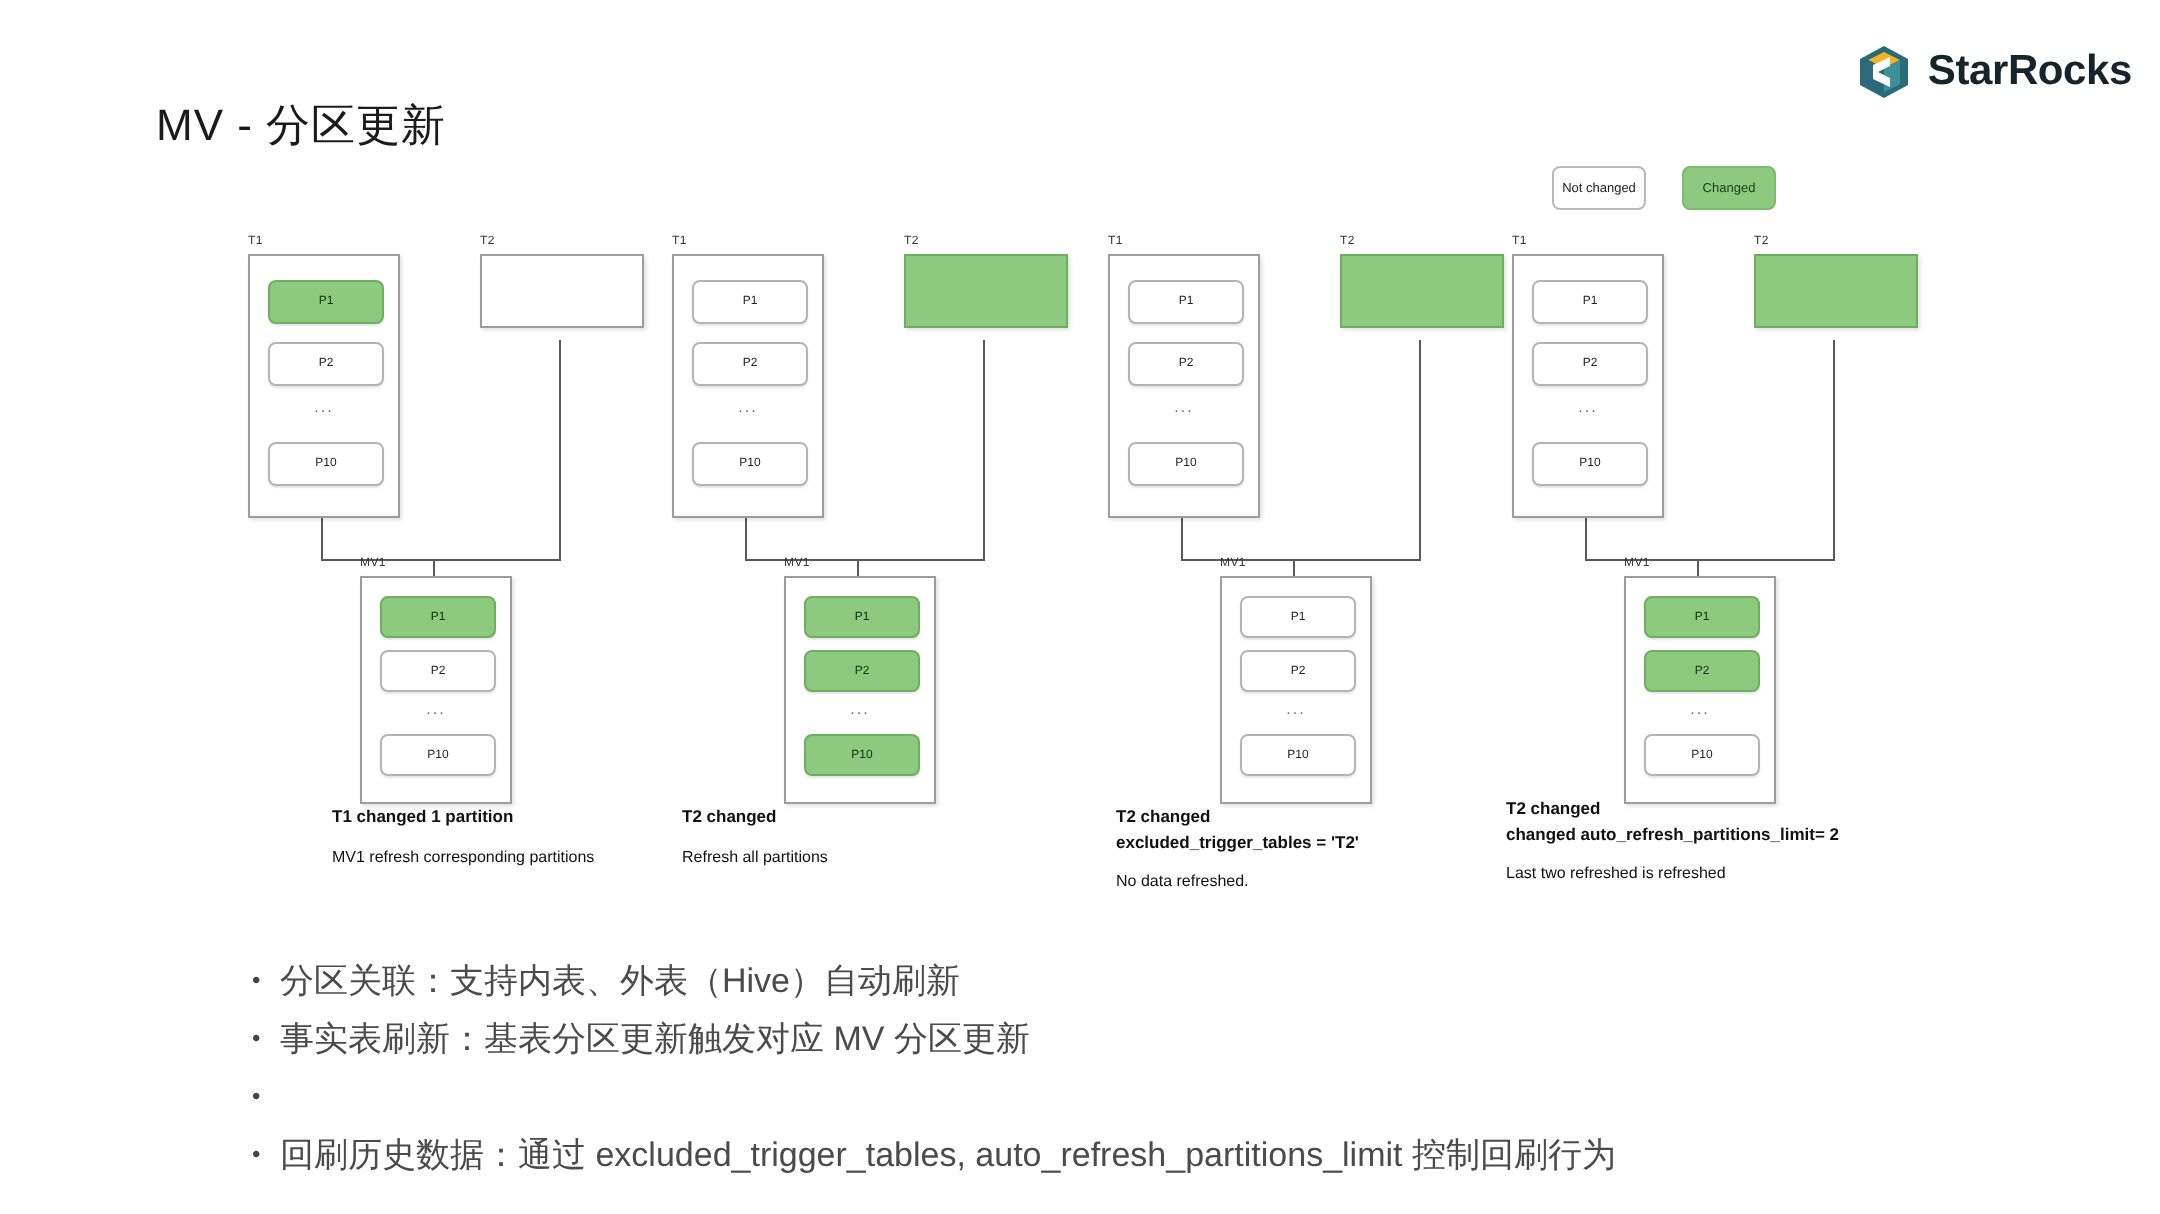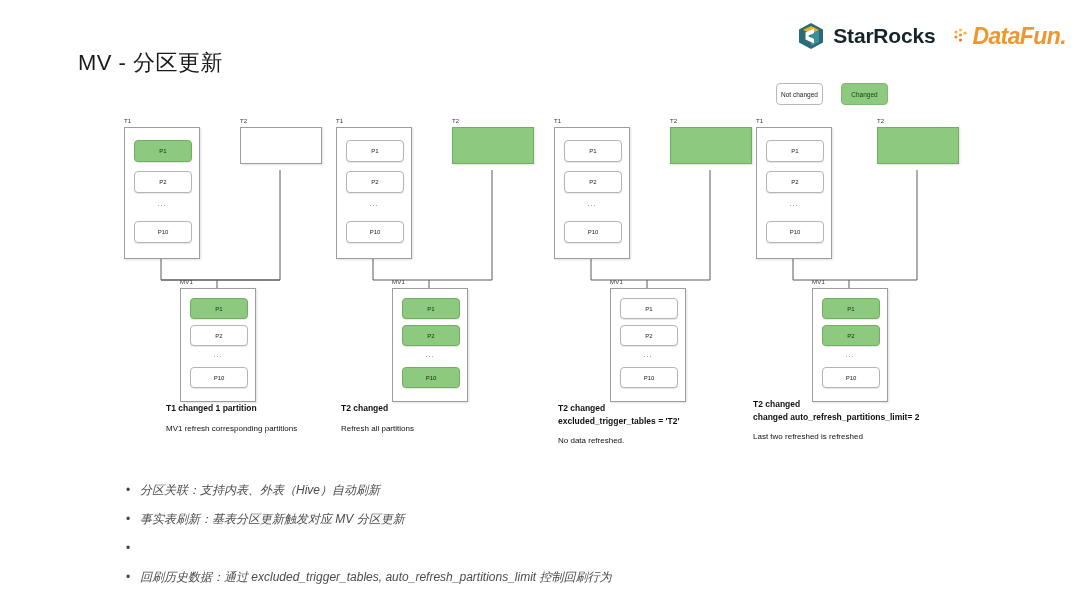--- a/index.html
+++ b/index.html
@@ -93,21 +93,21 @@
   .caption{position:absolute;}
   .cap-title{font-size:8.5px;font-weight:bold;color:#111;line-height:12.5px;white-space:nowrap;}
   .cap-sub{font-size:8px;color:#111;margin-top:9px;white-space:nowrap;}
 
   
   .bullets{position:absolute;left:126px;top:482px;}
   .bullet{display:flex;align-items:flex-start;margin-bottom:12px;}
   .bdot{
     width:14px;flex:0 0 14px;font-size:12px;line-height:17px;color:#444;text-align:left;
   }
-  .btext{font-size:12px;line-height:17px;color:#4b4b4b;white-space:nowrap;font-style:italic;}
+  .btext{font-size:17px;line-height:17px;color:#4b4b4b;white-space:nowrap;}
 </style>
 </head>
 <body>
 
 <div class="slide">
 
   <div class="title">MV - 分区更新</div>
 
   <div class="logos">
     <div class="logo-sr">
@@ -115,33 +115,20 @@
         <svg width="28" height="28" viewBox="0 0 28 28">
           <polygon points="14,1 26,7.5 26,20.5 14,27 2,20.5 2,7.5" fill="#2b6a78"></polygon>
           <path d="M6 8 L14 4 L22 8 L14 12 Z" fill="#f0b323"></path>
           <path d="M6 8 L6 20 L14 24 L14 12 Z" fill="#2b6a78"></path>
           <path d="M14 12 L22 8 L22 20 L14 24 Z" fill="#3f8f99"></path>
           <path d="M8.5 10.5 L17 6.5 L17 11 L11 14 L17 17 L17 21.5 L8.5 17.5 Z" fill="#ffffff"></path>
         </svg>
       </span>
       <span class="sr-text">StarRocks</span>
     </div>
-    <div class="logo-df">
-      <span class="df-dots">
-        <svg width="16" height="18" viewBox="0 0 16 18">
-          <circle cx="3" cy="5" r="1.6" fill="#f5b041"></circle>
-          <circle cx="3" cy="10" r="1.6" fill="#f28c28"></circle>
-          <circle cx="7.5" cy="3" r="1.6" fill="#f5c542"></circle>
-          <circle cx="7.5" cy="8" r="1.6" fill="#f0962d"></circle>
-          <circle cx="7.5" cy="13" r="1.6" fill="#e8742a"></circle>
-          <circle cx="12" cy="6" r="1.6" fill="#f5b041"></circle>
-        </svg>
-      </span>
-      <span class="df-text">DataFun.</span>
-    </div>
   </div>
 
   <div class="legend">
     <div class="lg-box lg-white">Not changed</div>
     <div class="lg-box lg-green">Changed</div>
   </div>
 
   <div class="panel p1" style="width:212px;height:290px;">
     <svg class="conn" width="212" height="300">
       <path d="M51,139 L51,162 L170,162 L170,52" fill="none" stroke="#5a5a5a" stroke-width="1"></path>

